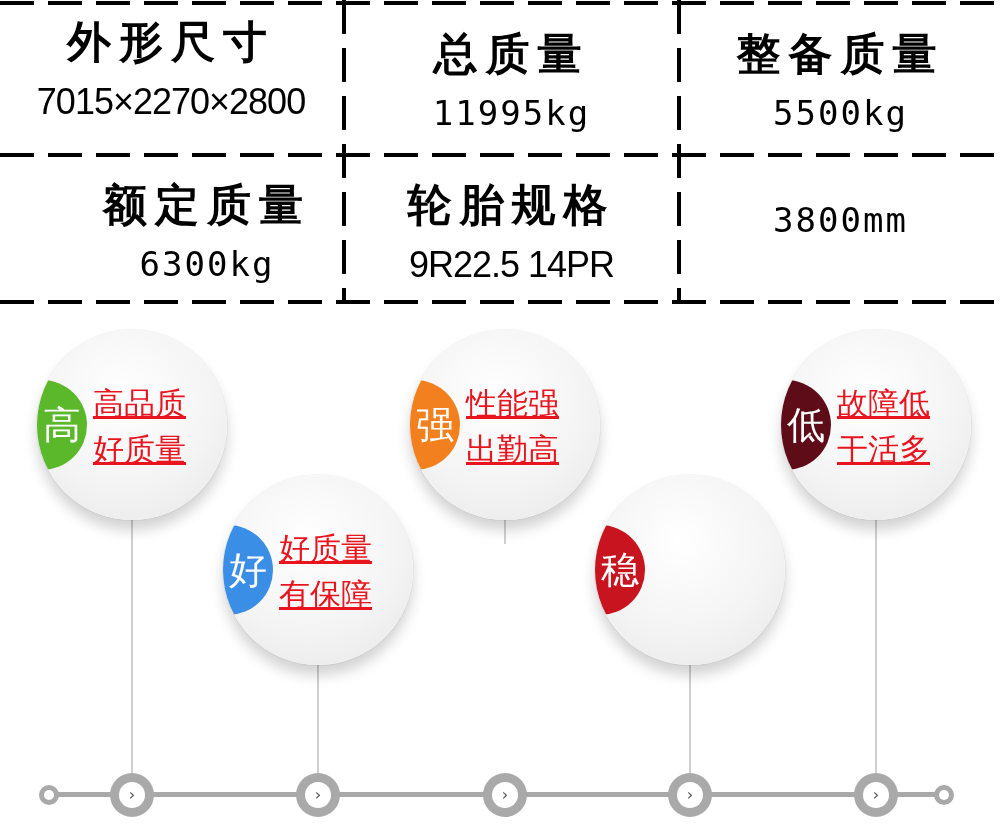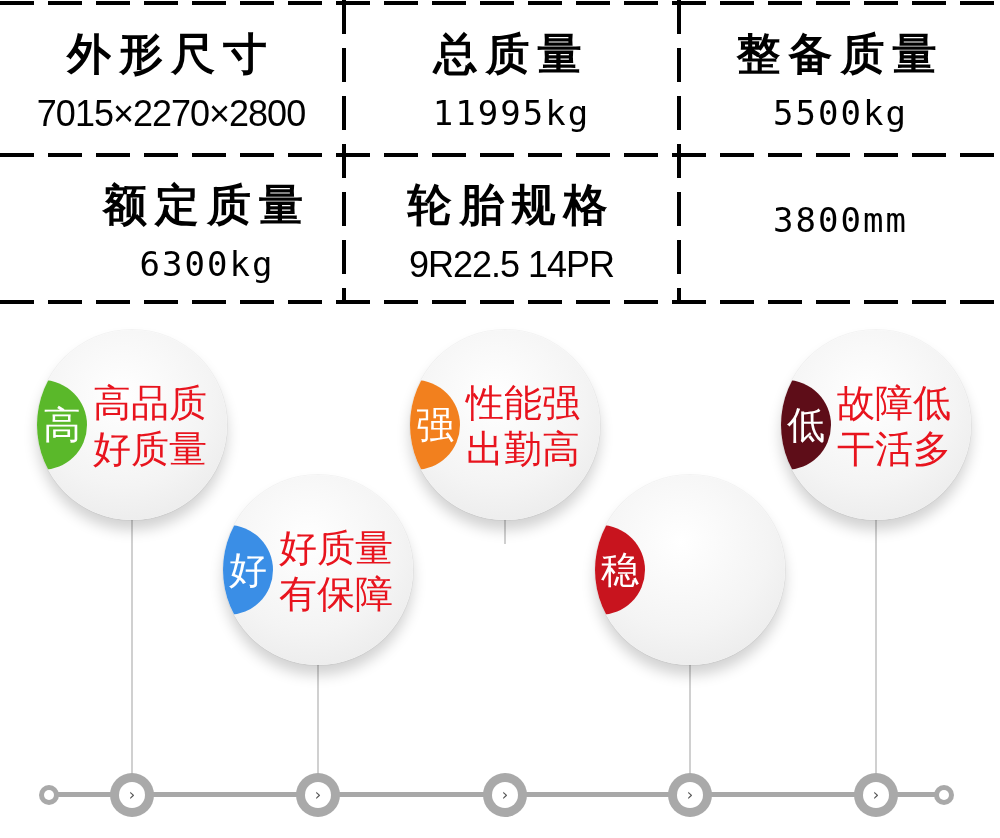--- a/index.html
+++ b/index.html
@@ -18,22 +18,22 @@
   .cell .val.narrow { letter-spacing: -1px; font-family: "Liberation Sans", sans-serif; font-size: 36px; }
 
   
   .feature { position: absolute; width: 190px; height: 190px; border-radius: 50%;
              background: radial-gradient(circle at 45% 35%, #ffffff 0%, #f4f4f4 55%, #e6e6e6 100%);
              box-shadow: 0 10px 14px rgba(0,0,0,0.18), 0 0 0 1px rgba(0,0,0,0.04); overflow: hidden; }
   .badge { position: absolute; left: 0; top: 50%; transform: translateY(-50%);
            width: 90px; height: 90px; border-radius: 50%; margin-left: -40px; }
   .badge-char { position: absolute; left: 0; top: 50%; transform: translateY(-50%);
                 width: 50px; text-align: center; color: #fff; font-size: 38px; line-height: 1; }
-  .slogan { position: absolute; left: 56px; top: 50px; color: #e8141e; font-size: 38px;
-            line-height: 46px; white-space: nowrap; }
+  .slogan { position: absolute; left: 56px; top: 50px; color: #e8141e; font-size: 31px;
+            line-height: 46px; white-space: nowrap; text-decoration: underline; }
 
   .stem { position: absolute; width: 2px; background: #d0d0d0; }
   .stem::after { content: ""; position: absolute; left: 2px; top: 0; width: 1px; height: 100%; background: #fff; }
 
   
   .track { position: absolute; top: 792px; left: 52px; width: 892px; height: 5px; background: #a8a8a8; }
   .node { position: absolute; width: 44px; height: 44px; border-radius: 50%; background: #a9a9a9; top: 773px; }
   .node .inner { position: absolute; left: 9px; top: 9px; width: 26px; height: 26px; border-radius: 50%; background: #fff;
                  color: #555; font-size: 16px; line-height: 26px; text-align: center; }
   .endcap { position: absolute; width: 20px; height: 20px; border-radius: 50%; background: #a9a9a9; top: 785px; }
@@ -42,21 +42,21 @@
 </head>
 <body>
 
 <div>
   <div class="hdash" style="top:1px;"></div>
   <div class="hdash" style="top:153px;"></div>
   <div class="hdash" style="top:300px;"></div>
   <div class="vdash" style="left:342px;"></div>
   <div class="vdash" style="left:677px;"></div>
 
-  <div class="cell" style="left:0; top:32px; width:342px;">
+  <div class="cell" style="left:0; top:20px; width:342px;">
     <span class="lbl">外形尺寸</span>
     <span class="val narrow">7015×2270×2800</span>
   </div>
   <div class="cell" style="left:346px; top:32px; width:331px;">
     <span class="lbl">总质量</span>
     <span class="val">11995kg</span>
   </div>
   <div class="cell" style="left:681px; top:32px; width:319px;">
     <span class="lbl">整备质量</span>
     <span class="val">5500kg</span>

